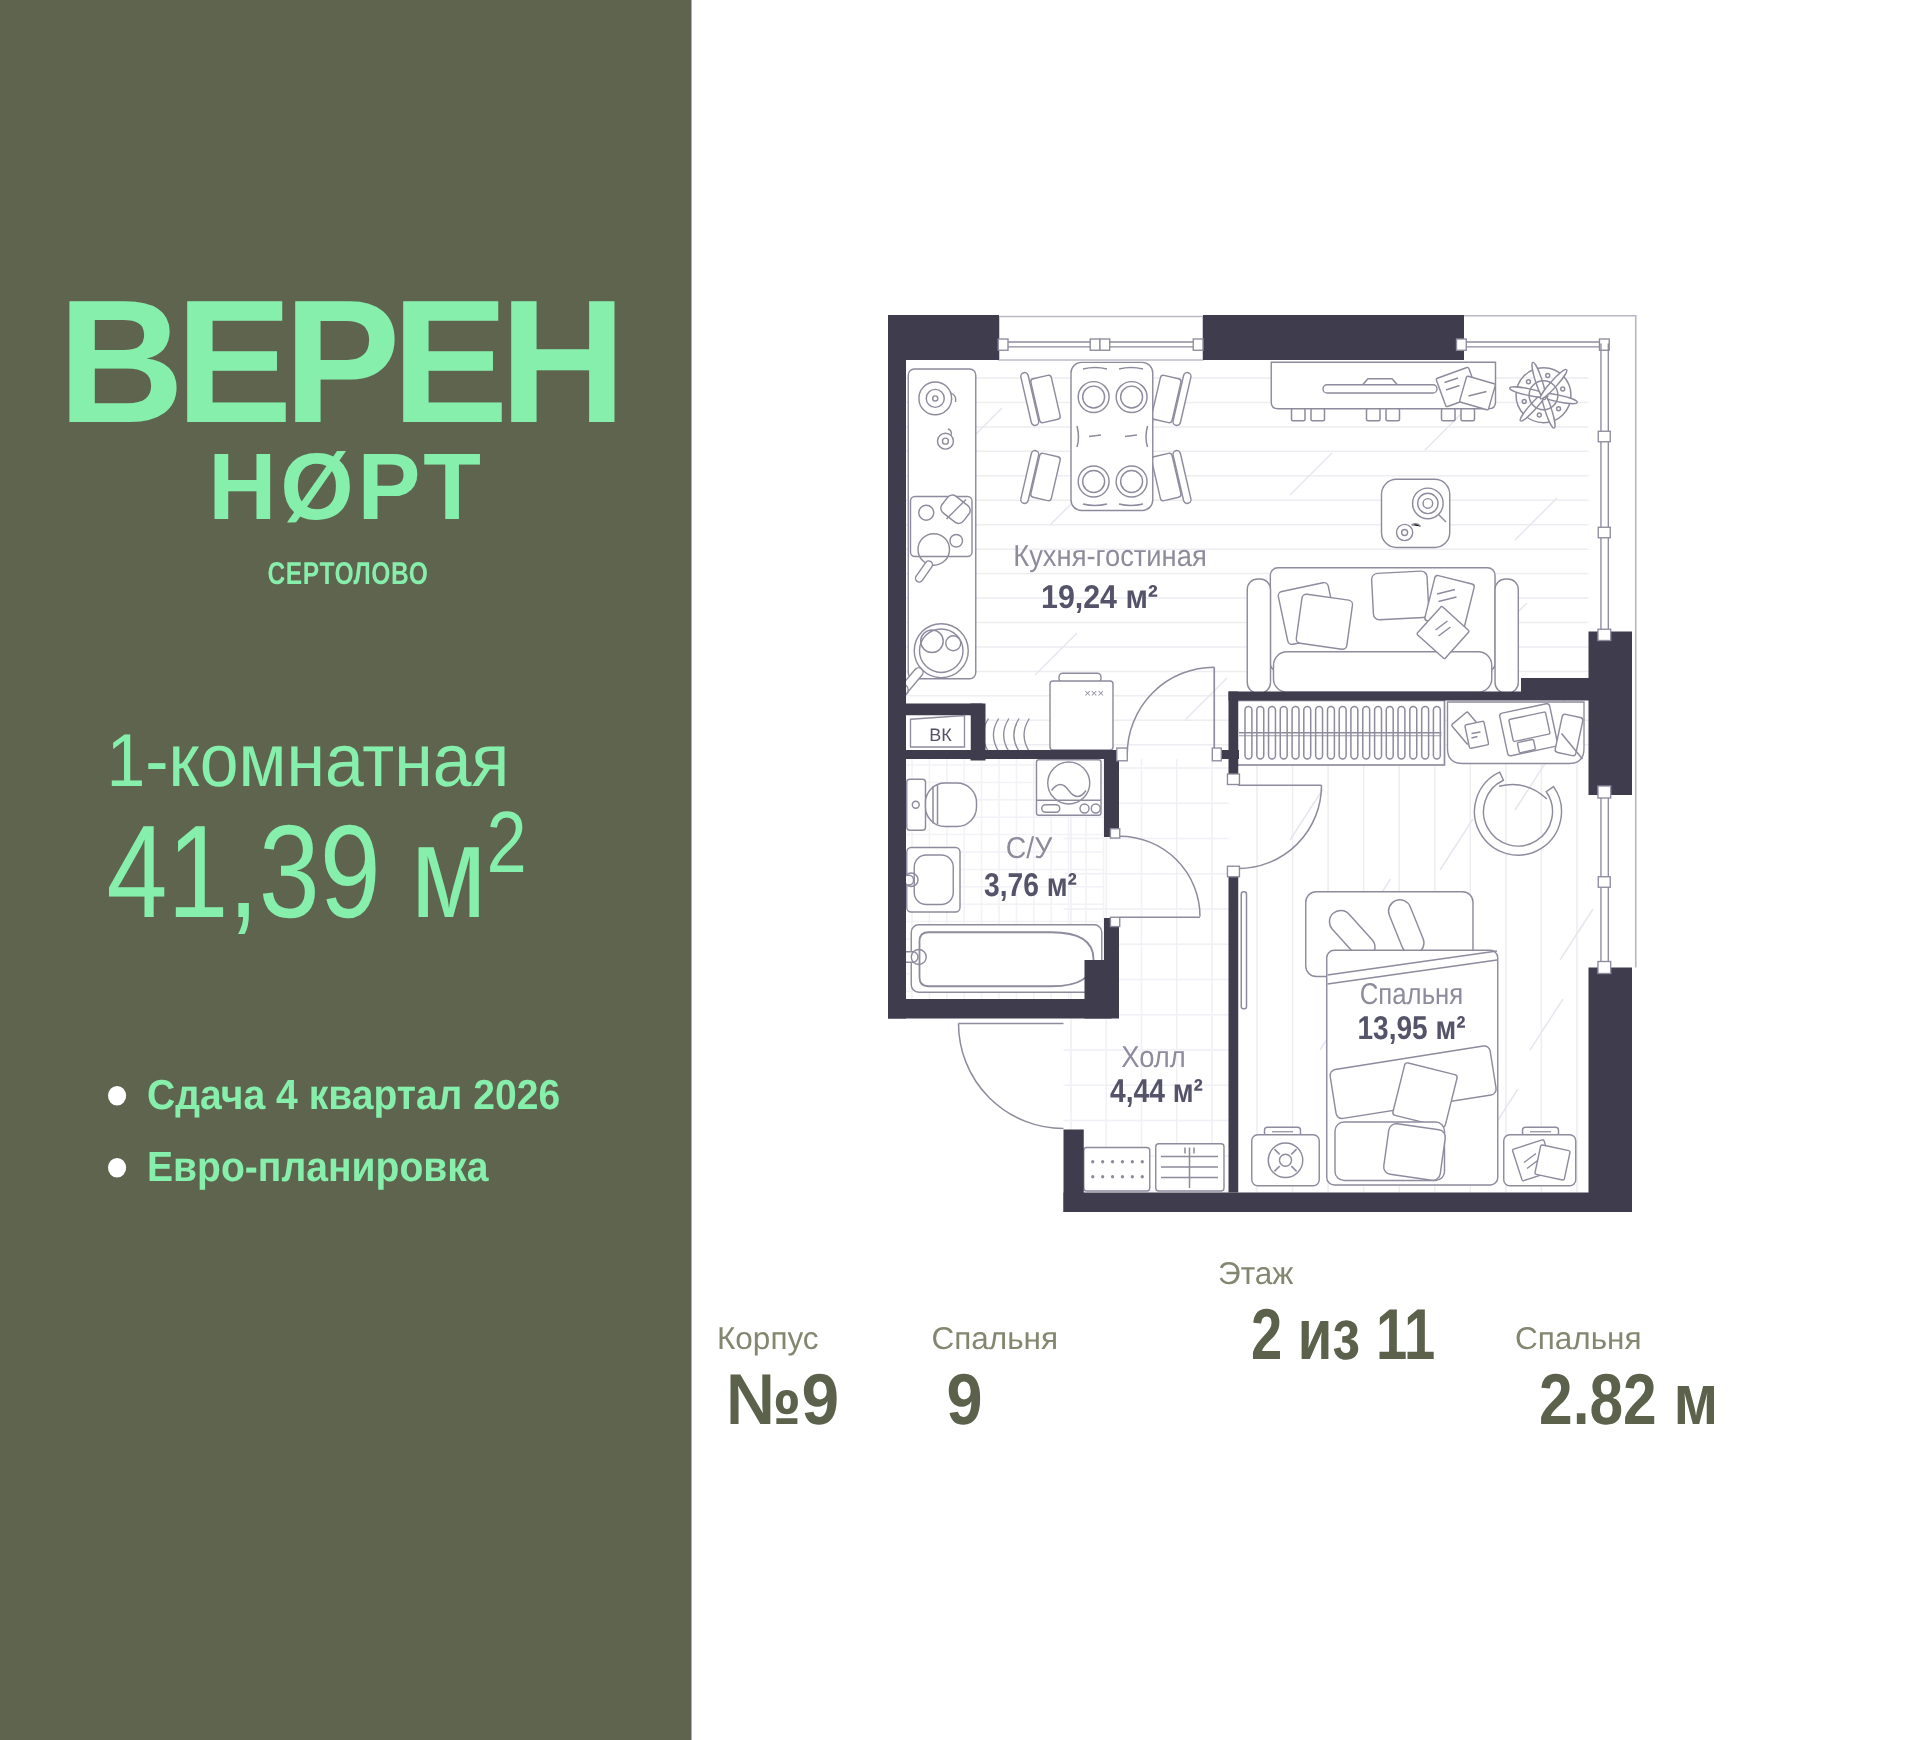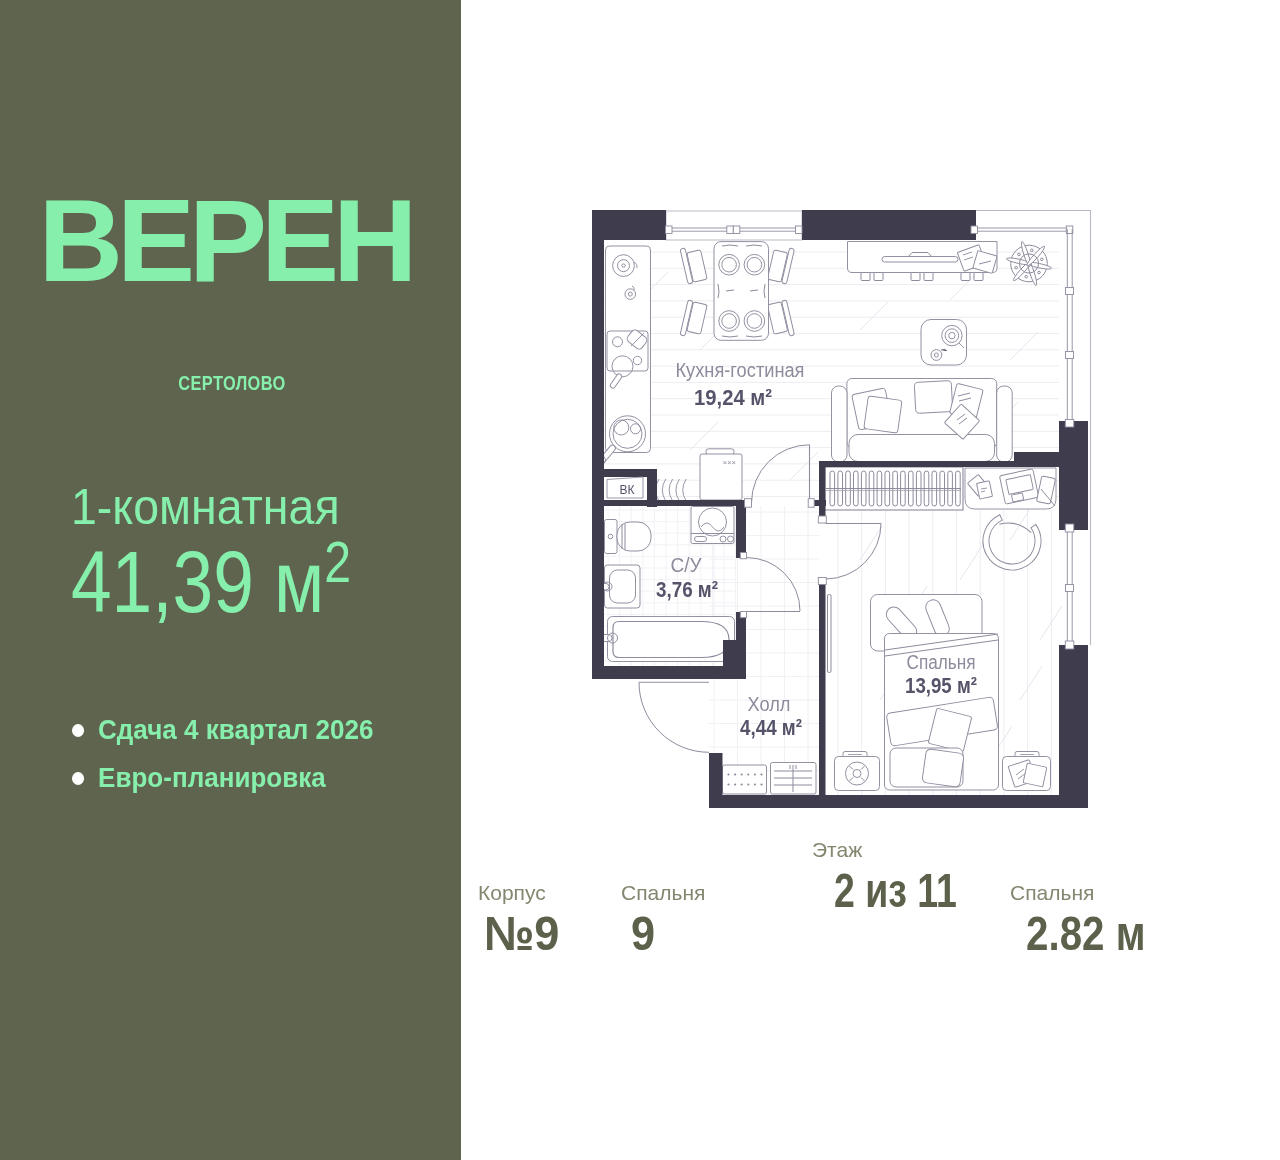--- a/index.html
+++ b/index.html
@@ -21,20 +21,21 @@
 .info { position:absolute; top:0; left:0; }
 .col { position:absolute; text-align:left; width:200px; }
 .col .lab { font-size:21px; color:#83876f; }
 .col .val { font-size:48px; font-weight:bold; color:#5c614b; margin-top:1px; }
 .sx94 { transform:scaleX(0.94); } .sx90 { transform:scaleX(0.90); }
 .sx78 { transform:scaleX(0.78); } .sx84 { transform:scaleX(0.84); }
 </style></head>
 <body>
 <div class="side">
   <div class="logo1">ВЕРЕН</div>
+  <div class="logo2">НØРТ</div>
   <div class="logo3">СЕРТОЛОВО</div>
   <div class="h1">1-комнатная</div>
   <div class="h2">41,39 м<sup>2</sup></div>
   <div class="bullets">
     <div>Сдача 4 квартал 2026</div>
     <div>Евро-планировка</div>
   </div>
 </div>
 <svg class="plan" width="520" height="620" viewBox="580 200 520 620">
     <path d="M604 252.0 H1059 M604 268.3 H1059 M604 284.6 H1059 M604 300.9 H1059 M604 317.2 H1059 M604 333.5 H1059 M604 349.8 H1059 M604 366.1 H1059 M604 382.4 H1059 M604 398.7 H1059 M604 415.0 H1059 M604 431.3 H1059 M604 447.6 H1059 M604 463.9 H1059 M604 480.2 H1059 M604 496.5 H1059" stroke="#ededf2" stroke-width="1" fill="none"></path>

